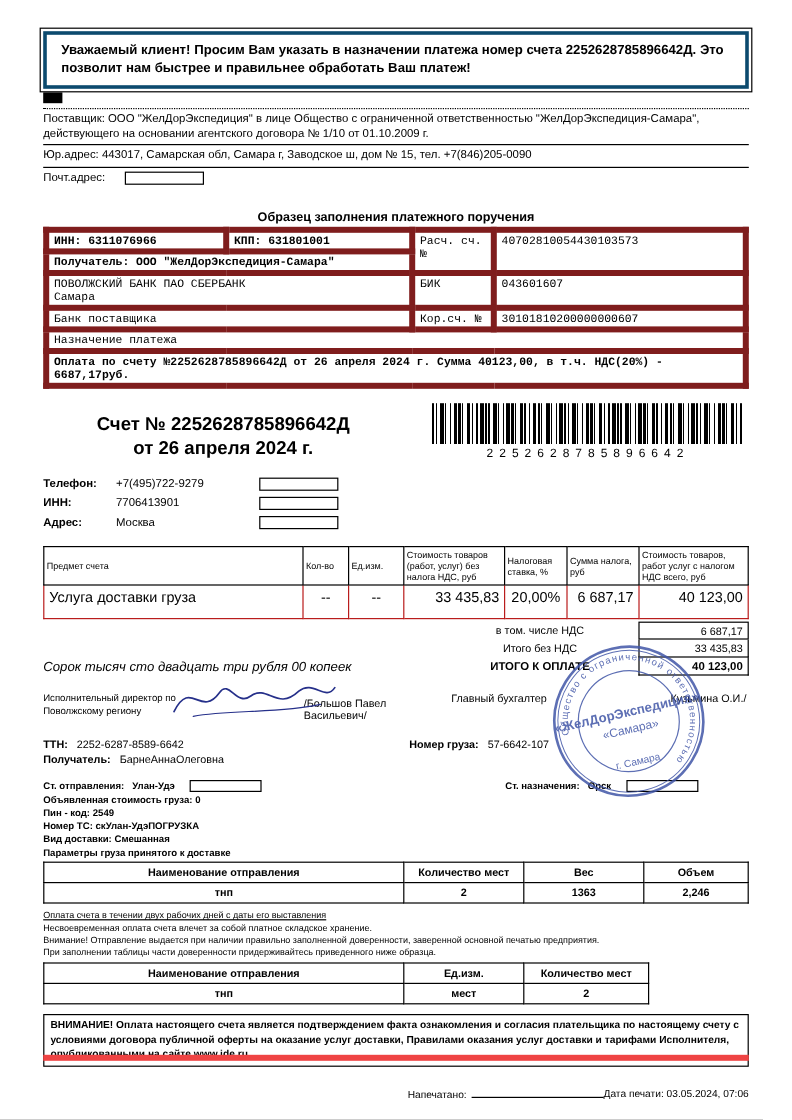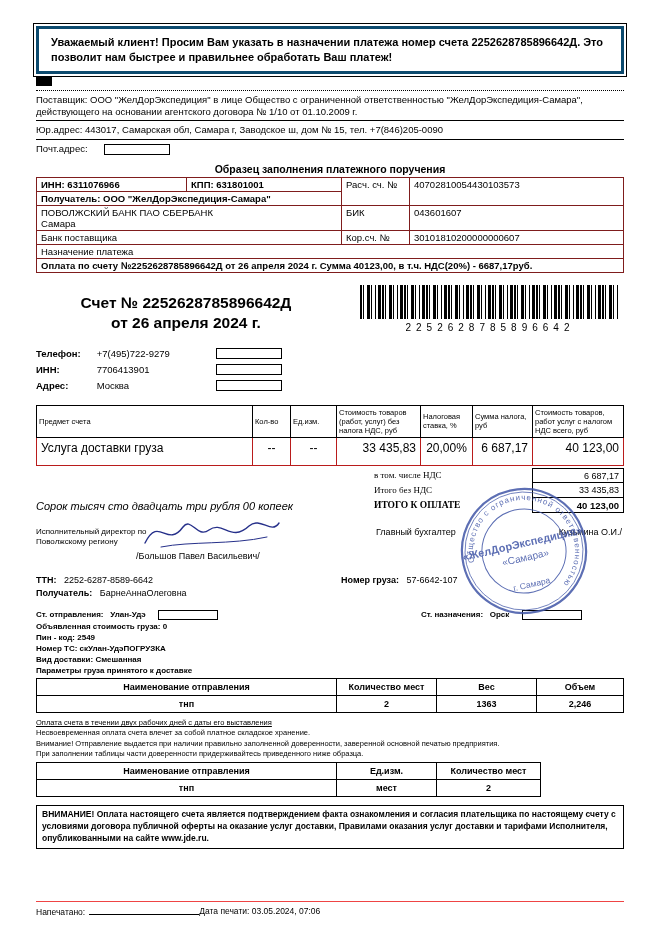--- a/index.html
+++ b/index.html
@@ -13,23 +13,23 @@
   .notice-shadow { width:16px; height:9px; background:#000; margin:3px 0 0 0; }
 
   .line { border:0; border-top:1px solid #000; margin:3px 0; }
   .dotted { border:0; border-top:1px dotted #000; margin:4px 0 3px 0; }
   .b { font-weight:bold; }
   .fbox { display:inline-block; width:66px; height:11px; border:1px solid #000; vertical-align:middle; background:#fff; }
 
   .supplier-block p { font-size:9.5px; line-height:1.25; margin:2px 0; }
 
   
-  .pay-title { text-align:center; font-weight:bold; font-size:10.5px; margin:8px 0 2px 0; }
+  .pay-title { text-align:center; font-weight:bold; font-size:10.5px; margin:20px 0 2px 0; }
   table.pay { width:100%; border-collapse:collapse; table-layout:fixed; }
-  table.pay td { border:1px solid #7f1d1d; padding:1px 4px; font-size:9.5px; vertical-align:top; }
+  table.pay td { border:5px solid #7f1d1d; padding:1px 4px; font-size:9.5px; vertical-align:top;font-family:Liberation Mono, monospace; }
 
   
   .title-row { display:flex; margin-top:12px; }
   .inv-title { width:300px; text-align:center; font-weight:bold; font-size:15.5px; line-height:1.3; padding-top:8px; }
   .barcode-wrap { flex:1; text-align:center; padding-left:20px; }
   .barcode { height:34px; margin:0 auto; width:260px;
     background: repeating-linear-gradient(90deg,
       #000 0 2px, #fff 2px 3px, #000 3px 4px, #fff 4px 7px,
       #000 7px 10px, #fff 10px 11px, #000 11px 12px, #fff 12px 15px,
       #000 15px 16px, #fff 16px 18px, #000 18px 21px, #fff 21px 22px); }
@@ -45,29 +45,29 @@
   table.items { width:100%; border-collapse:collapse; table-layout:fixed; margin-top:12px; }
   table.items th { border:1px solid #000; font-size:7.5px; font-weight:normal; padding:2px; text-align:left; vertical-align:middle; }
   table.items td { border:1px solid #b91c1c; font-size:12px; padding:3px 4px 10px 4px; vertical-align:top; }
   .ta-c { text-align:center; } .ta-r { text-align:right; }
 
   
   .totals-zone { display:flex; margin-top:2px; }
   .words { flex:1; font-style:italic; font-size:11px; padding-top:32px; position:relative; }
   .totals { width:250px; }
   .tot-row { display:flex; height:15px; align-items:stretch; }
-  .tot-row .tl { flex:1; text-align:left; padding:2px 6px 0 0; font-size:9px;font-family:Liberation Serif, serif; }
+  .tot-row .tl { flex:1; text-align:center; padding:2px 6px 0 0; font-size:9px; }
   .tot-row .tv { width:92px; border:1px solid #000; border-top:none; text-align:right; padding:2px 4px 0 0; font-size:9px; }
   .tot-row:first-child .tv { border-top:1px solid #000; }
   .tot-row.big .tl, .tot-row.big .tv { font-weight:bold; font-size:9.5px; }
 
   
   .sig-zone { position:relative; margin-top:14px; }
   .sig-row { display:flex; align-items:flex-start; }
-  .sig-left { width:340px; display:flex; position:relative;flex-direction:column; }
+  .sig-left { width:340px; display:flex; position:relative; }
   .sig-left .role { font-size:8px; width:118px; line-height:1.3; }
   .sig-left .name { font-size:9px; margin-left:100px; padding-top:4px; }
   .sig-right { flex:1; display:flex; }
   .sig-right .role { font-size:9px; }
   .sig-right .name { font-size:9px; margin-left:auto; padding-right:2px; }
   .sig-svg { position:absolute; left:105px; top:-16px; }
 
   .stamp { position:absolute; right:34px; top:-42px; opacity:.85; transform:rotate(-13deg); pointer-events:none; }
 
   
@@ -88,22 +88,22 @@
   table.grid th, table.grid td { border:1px solid #000; font-size:9px; text-align:center; padding:3px 2px; }
   table.grid th { font-weight:bold; }
   table.grid td { font-weight:bold;margin-left:48px; }
 
   .notes { margin-top:5px; }
   .notes p { font-size:7.5px; line-height:1.35; }
   .notes p.u { text-decoration:underline; }
 
   .warning { border:1px solid #000; margin-top:8px; padding:3px 5px; font-weight:bold; font-size:8.5px; line-height:1.4; }
 
-  .footer { position:absolute; left:36px; right:36px; bottom:16px; border-top:1px solid #ef4444; padding-top:4px;
-            display:flex; justify-content:flex-start; font-size:8.5px; }
+  .footer { position:absolute; left:36px; right:36px; bottom:16px; border-top:5px solid #ef4444; padding-top:22px;
+            display:flex; justify-content:flex-end; font-size:8.5px; }
   .print-line { display:inline-block; width:110px; border-bottom:1px solid #000; height:9px; margin-left:4px; }
 </style>
 </head>
 <body>
 
 <div class="page">
 
   <div class="notice-box">
     <span>Уважаемый клиент! Просим Вам указать в назначении платежа номер счета 2252628785896642Д. Это позволит нам быстрее и правильнее обработать Ваш платеж!</span>
   </div>

